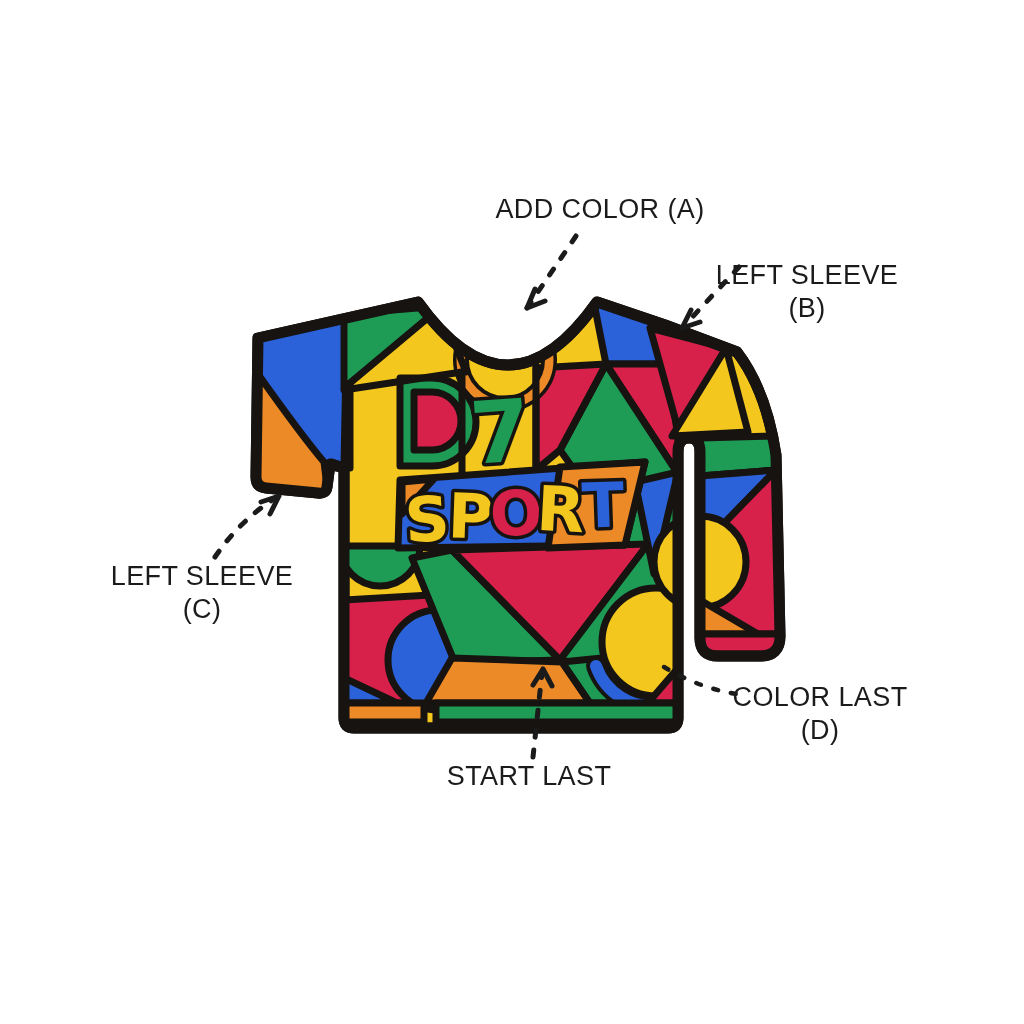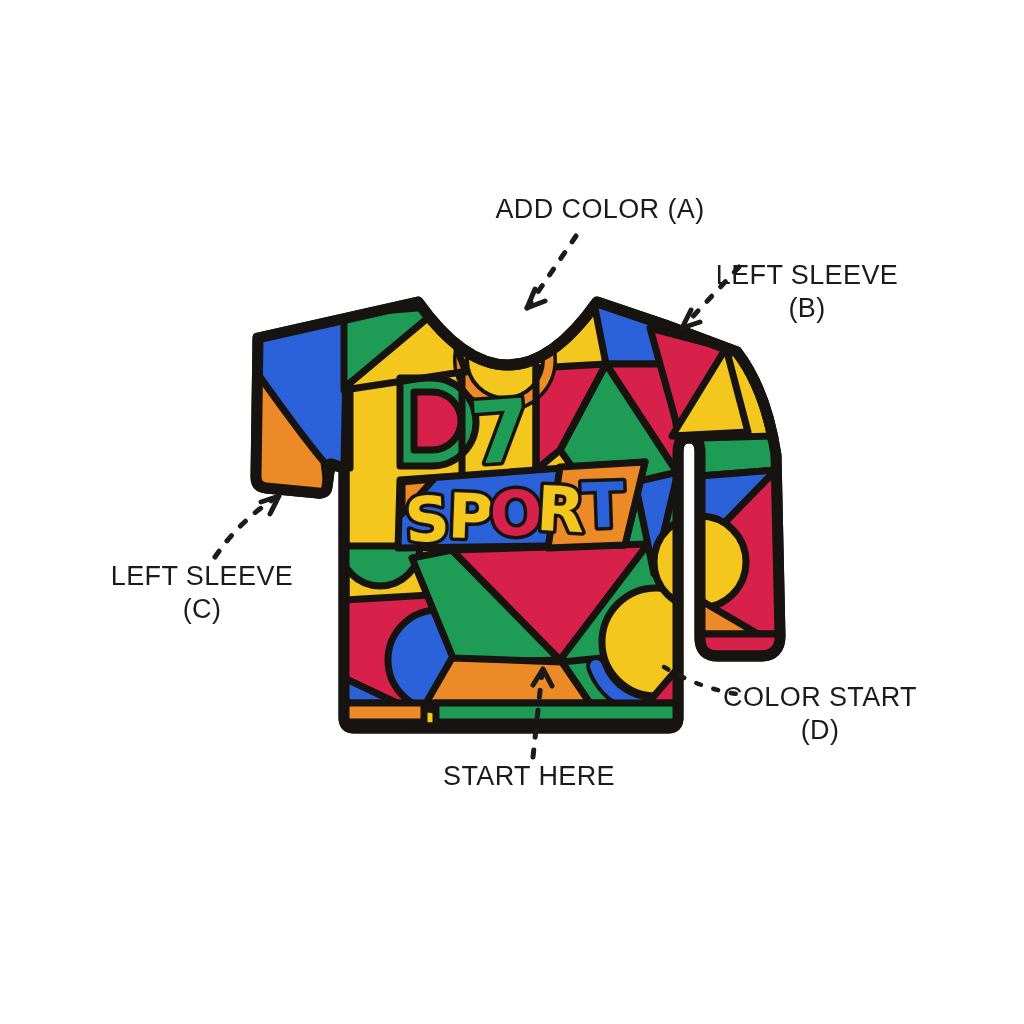--- a/index.html
+++ b/index.html
@@ -148,19 +148,19 @@
   </div>
   <div class="lbl" style="left:807px;top:259px">
     <div>LEFT SLEEVE</div>
     <div>(B)</div>
   </div>
   <div class="lbl" style="left:202px;top:560px">
     <div>LEFT SLEEVE</div>
     <div>(C)</div>
   </div>
   <div class="lbl" style="left:820px;top:681px">
-    <div>COLOR START</div>
+    <div>COLOR LAST</div>
     <div>(D)</div>
   </div>
   <div class="lbl" style="left:529px;top:760px">
-    <span>START HERE</span>
+    <span>START LAST</span>
   </div>
 </div>
 
 </body></html>

